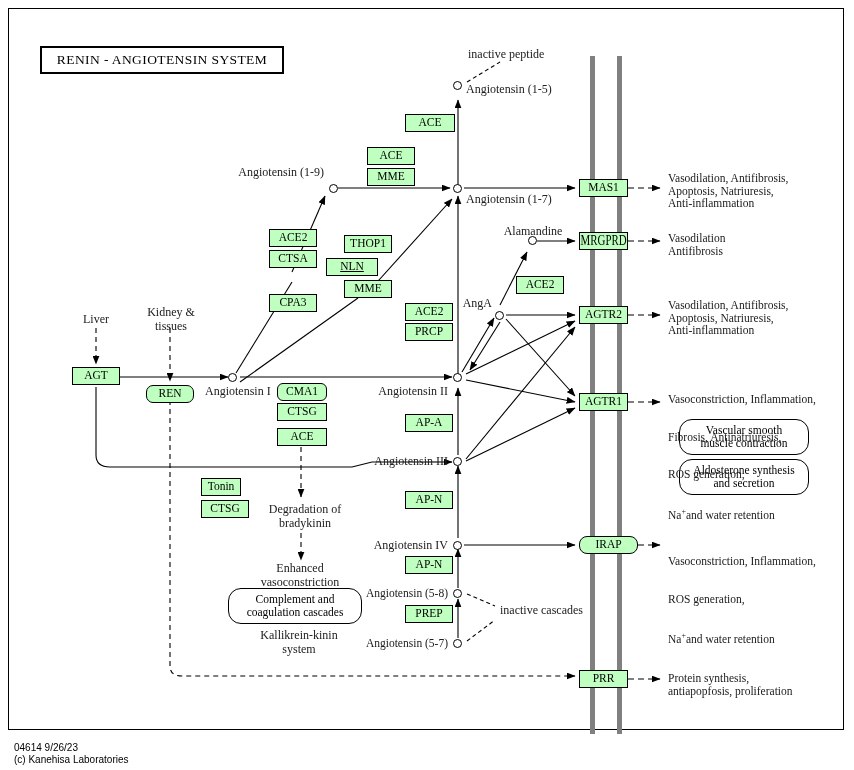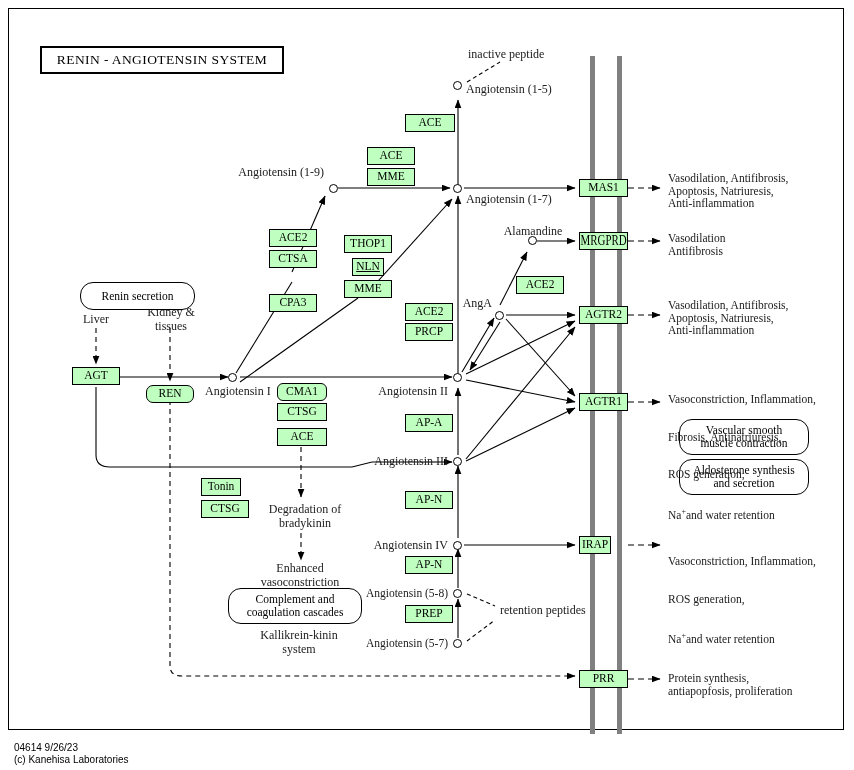--- a/index.html
+++ b/index.html
@@ -135,52 +135,51 @@
   <div class="lbl" style="left:205px;top:385px;">Angiotensin I</div>
   <div class="lbl r" style="left:300px;top:385px;width:148px;">Angiotensin II</div>
   <div class="lbl r" style="left:300px;top:455px;width:148px;">Angiotensin III</div>
   <div class="lbl r" style="left:300px;top:539px;width:148px;">Angiotensin IV</div>
   <div class="lbl r sm" style="left:300px;top:587px;width:148px;">Angiotensin (5-8)</div>
   <div class="lbl r sm" style="left:300px;top:637px;width:148px;">Angiotensin (5-7)</div>
   <div class="lbl c" style="left:487px;top:225px;width:92px;">Alamandine</div>
   <div class="lbl r" style="left:438px;top:297px;width:54px;">AngA</div>
 
   <div class="lbl" style="left:468px;top:48px;">inactive peptide</div>
-  <div class="lbl" style="left:500px;top:604px;">retention peptides</div>
+  <div class="lbl" style="left:500px;top:604px;">inactive cascades</div>
   <div class="lbl c" style="left:66px;top:313px;width:60px;">Liver</div>
   <div class="lbl c" style="left:140px;top:306px;width:62px;">Kidney &amp;
 tissues</div>
   <div class="lbl c" style="left:251px;top:503px;width:108px;">Degradation of
 bradykinin</div>
   <div class="lbl c" style="left:239px;top:562px;width:122px;">Enhanced
 vasoconstriction</div>
   <div class="lbl c" style="left:240px;top:629px;width:118px;">Kallikrein-kinin
 system</div>
 
-  <div class="rbox" style="left:80px;top:282px;width:113px;height:26px;">Renin secretion</div>
   <div class="rbox" style="left:679px;top:419px;width:128px;height:34px;white-space:pre;">Vascular smooth
 muscle contraction</div>
   <div class="rbox" style="left:228px;top:588px;width:132px;height:34px;white-space:pre;">Complement and
 coagulation cascades</div>
   <div class="rbox" style="left:679px;top:459px;width:128px;height:34px;white-space:pre;">Aldosterone synthesis
 and secretion</div>
 
   <div class="gbox" style="left:72px;top:367px;width:48px;">AGT</div>
   <div class="gbox" style="left:146px;top:385px;width:48px;border-radius:7px;">REN</div>
 
   <div class="gbox" style="left:405px;top:114px;width:50px;">ACE</div>
   <div class="gbox" style="left:367px;top:147px;width:48px;">ACE</div>
   <div class="gbox" style="left:367px;top:168px;width:48px;">MME</div>
 
   <div class="gbox" style="left:269px;top:229px;width:48px;">ACE2</div>
   <div class="gbox" style="left:269px;top:250px;width:48px;">CTSA</div>
   <div class="gbox" style="left:269px;top:270px;width:48px;margin-top:24px;">CPA3</div>
 
   <div class="gbox" style="left:344px;top:235px;width:48px;">THOP1</div>
-  <div class="gbox" style="left:352px;top:258px;width:32px;text-decoration:underline;">NLN</div>
+  <div class="gbox" style="left:326px;top:258px;width:52px;text-decoration:underline;">NLN</div>
   <div class="gbox" style="left:344px;top:280px;width:48px;">MME</div>
 
   <div class="gbox" style="left:405px;top:303px;width:48px;">ACE2</div>
   <div class="gbox" style="left:405px;top:323px;width:48px;">PRCP</div>
 
   <div class="gbox" style="left:516px;top:276px;width:48px;">ACE2</div>
 
   <div class="gbox" style="left:277px;top:383px;width:50px;border-radius:6px;">CMA1</div>
   <div class="gbox" style="left:277px;top:403px;width:50px;">CTSG</div>
   <div class="gbox" style="left:277px;top:428px;width:50px;">ACE</div>
@@ -192,21 +191,21 @@
   <div class="gbox" style="left:405px;top:491px;width:48px;">AP-N</div>
   <div class="gbox" style="left:405px;top:556px;width:48px;">AP-N</div>
   <div class="gbox" style="left:405px;top:605px;width:48px;">PREP</div>
 
   <div class="gbox" style="left:579px;top:179px;width:49px;">MAS1</div>
   <div class="gbox sq" style="left:579px;top:232px;width:49px;">
     <span class="squeeze">MRGPRD</span>
   </div>
   <div class="gbox" style="left:579px;top:306px;width:49px;">AGTR2</div>
   <div class="gbox" style="left:579px;top:393px;width:49px;">AGTR1</div>
-  <div class="gbox" style="left:579px;top:536px;width:32px;">IRAP</div>
+  <div class="gbox" style="left:579px;top:536px;width:59px;border-radius:8px;">IRAP</div>
   <div class="gbox" style="left:579px;top:670px;width:49px;">PRR</div>
 
   <div class="lbl sm" style="left:668px;top:172px;">Vasodilation, Antifibrosis,
 Apoptosis, Natriuresis,
 Anti-inflammation</div>
   <div class="lbl sm" style="left:668px;top:232px;">Vasodilation
 Antifibrosis</div>
   <div class="lbl sm" style="left:668px;top:299px;">Vasodilation, Antifibrosis,
 Apoptosis, Natriuresis,
 Anti-inflammation</div>

